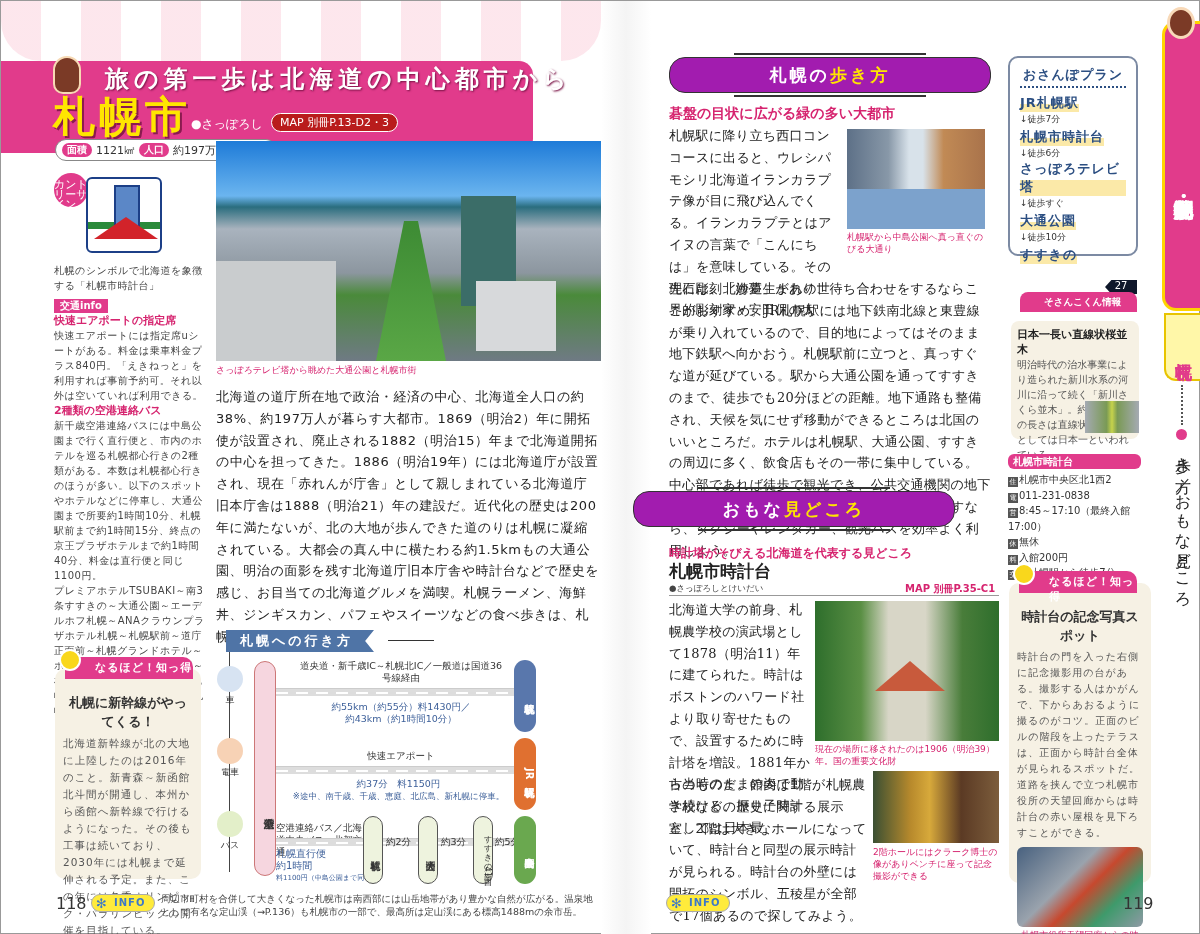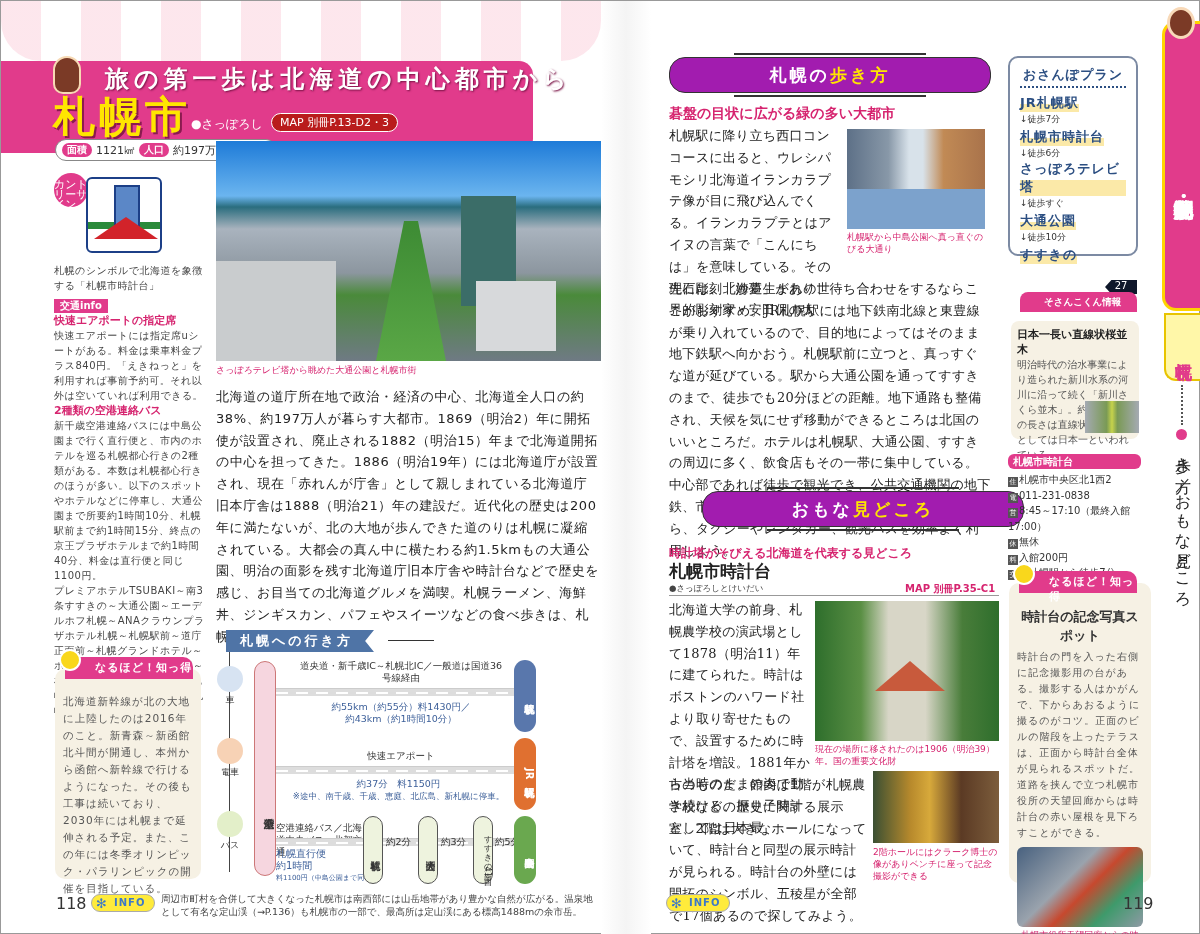--- a/index.html
+++ b/index.html
@@ -127,20 +127,21 @@
     <span class="lbl-info">交通info</span>
     <p class="pink-h">快速エアポートの指定席</p>
     <p class="small">快速エアポートには指定席uシートがある。料金は乗車料金プラス840円。「えきねっと」を利用すれば事前予約可。それ以外は空いていれば利用できる。</p>
     <p class="pink-h">2種類の空港連絡バス</p>
     <p class="small">新千歳空港連絡バスには中島公園まで行く直行便と、市内のホテルを巡る札幌都心行きの2種類がある。本数は札幌都心行きのほうが多い。以下のスポットやホテルなどに停車し、大通公園まで所要約1時間10分、札幌駅前まで約1時間15分、終点の京王プラザホテルまで約1時間40分、料金は直行便と同じ1100円。</p>
     <p class="small">プレミアホテルTSUBAKI～南3条すすきの～大通公園～エーデルホフ札幌～ANAクラウンプラザホテル札幌～札幌駅前～道庁正面前～札幌グランドホテル～ホテルリソルトリニティ札幌～札幌ビューホテル大通公園～札幌プリンスホテル～ロイトン札幌～京王プラザホテル</p>
   </div>
 
   <div class="naru" style="left:54px;top:668px;height:210px">
     <div class="naru-tab"><span class="bulb"></span><span>なるほど！知っ得</span></div>
+    <div class="naru-title">札幌に新幹線がやってくる！</div>
     <div class="naru-body">北海道新幹線が北の大地に上陸したのは2016年のこと。新青森～新函館北斗間が開通し、本州から函館へ新幹線で行けるようになった。その後も工事は続いており、2030年には札幌まで延伸される予定。また、この年には冬季オリンピック・パラリンピックの開催を目指している。</div>
   </div>
 
   <div class="photo">
     <div class="bld3"></div>
       <div class="park"></div>
       <div class="bld1"></div>
       <div class="bld2"></div>
   </div>
   <div class="cap" style="position:absolute;left:215px;top:363px">さっぽろテレビ塔から眺めた大通公園と札幌市街</div>
@@ -185,21 +186,21 @@
   <div class="info-badge" style="left:90px"><span class="snow">✻</span><span>INFO</span></div>
   <div class="info-text" style="left:160px;width:435px">周辺市町村を合併して大きくなった札幌市は南西部には山岳地帯があり豊かな自然が広がる。温泉地として有名な定山渓（→P.136）も札幌市の一部で、最高所は定山渓にある標高1488mの余市岳。</div>
 
   <div class="banner" style="left:668px;top:56px;width:322px"><span>札幌の</span><span class="yl">歩き方</span></div>
   <div class="sub-pink" style="left:668px;top:104px;font-size:14px">碁盤の目状に広がる緑の多い大都市</div>
   <div class="rtext serif" style="left:668px;top:124px;width:174px">札幌駅に降り立ち西口コンコースに出ると、ウレシパモシリ北海道イランカラプテ像が目に飛び込んでくる。イランカラプテとはアイヌの言葉で「こんにちは」を意味している。その先には、北海道生まれの世界的彫刻家・安田侃の大</div>
   <div class="ph ph1"></div>
   <div class="cap" style="position:absolute;left:846px;top:230px;width:140px;line-height:12px">札幌駅から中島公園へ真っ直ぐのびる大通り</div>
   <div class="rtext serif" style="left:668px;top:277px;width:322px">理石彫刻「妙夢」があり、待ち合わせをするならここがおすすめ。JR札幌駅には地下鉄南北線と東豊線が乗り入れているので、目的地によってはそのまま地下鉄駅へ向かおう。札幌駅前に立つと、真っすぐな道が延びている。駅から大通公園を通ってすすきのまで、徒歩でも20分ほどの距離。地下通路も整備され、天候を気にせず移動ができるところは北国のいいところだ。ホテルは札幌駅、大通公園、すすきの周辺に多く、飲食店もその一帯に集中している。中心部であれば徒歩で観光でき、公共交通機関の地下鉄、市電、バスも利用できる。郊外へ足を延ばすなら、タクシーやレンタカー、観光バスを効率よく利用しよう。</div>
 
-  <div class="banner" style="left:701px;top:490px;width:322px"><span>おもな</span><span class="yl">見どころ</span></div>
+  <div class="banner" style="left:632px;top:490px;width:322px"><span>おもな</span><span class="yl">見どころ</span></div>
   <div class="sub-pink" style="left:668px;top:544px;font-size:12px">時計塔がそびえる北海道を代表する見どころ</div>
   <div style="position:absolute;left:668px;top:559px;font-size:17px;font-weight:bold;color:#222">札幌市時計台</div>
   <div style="position:absolute;left:668px;top:582px;font-size:8.5px;color:#444">●さっぽろしとけいだい</div>
   <div style="position:absolute;left:904px;top:581px;font-size:10px;color:#d6246f;font-weight:bold">MAP 別冊P.35-C1</div>
   <div style="position:absolute;left:668px;top:594px;width:330px;border-top:1px solid #999"></div>
   <div class="rtext serif" style="left:668px;top:598px;width:142px">北海道大学の前身、札幌農学校の演武場として1878（明治11）年に建てられた。時計はボストンのハワード社より取り寄せたもので、設置するために時計塔を増設。1881年から当時のままの姿で動き続ける、振り子時計としては日本最</div>
   <div class="ph ph2"></div>
   <div class="cap" style="position:absolute;left:814px;top:742px;width:186px;line-height:12px">現在の場所に移されたのは1906（明治39）年。国の重要文化財</div>
   <div class="rtext serif" style="left:668px;top:773px;width:200px">古のものだ。館内は1階が札幌農学校などの歴史に関する展示室、2階は大きなホールになっていて、時計台と同型の展示時計が見られる。時計台の外壁には開拓のシンボル、五稜星が全部で17個あるので探してみよう。</div>
   <div class="ph ph3"></div>

